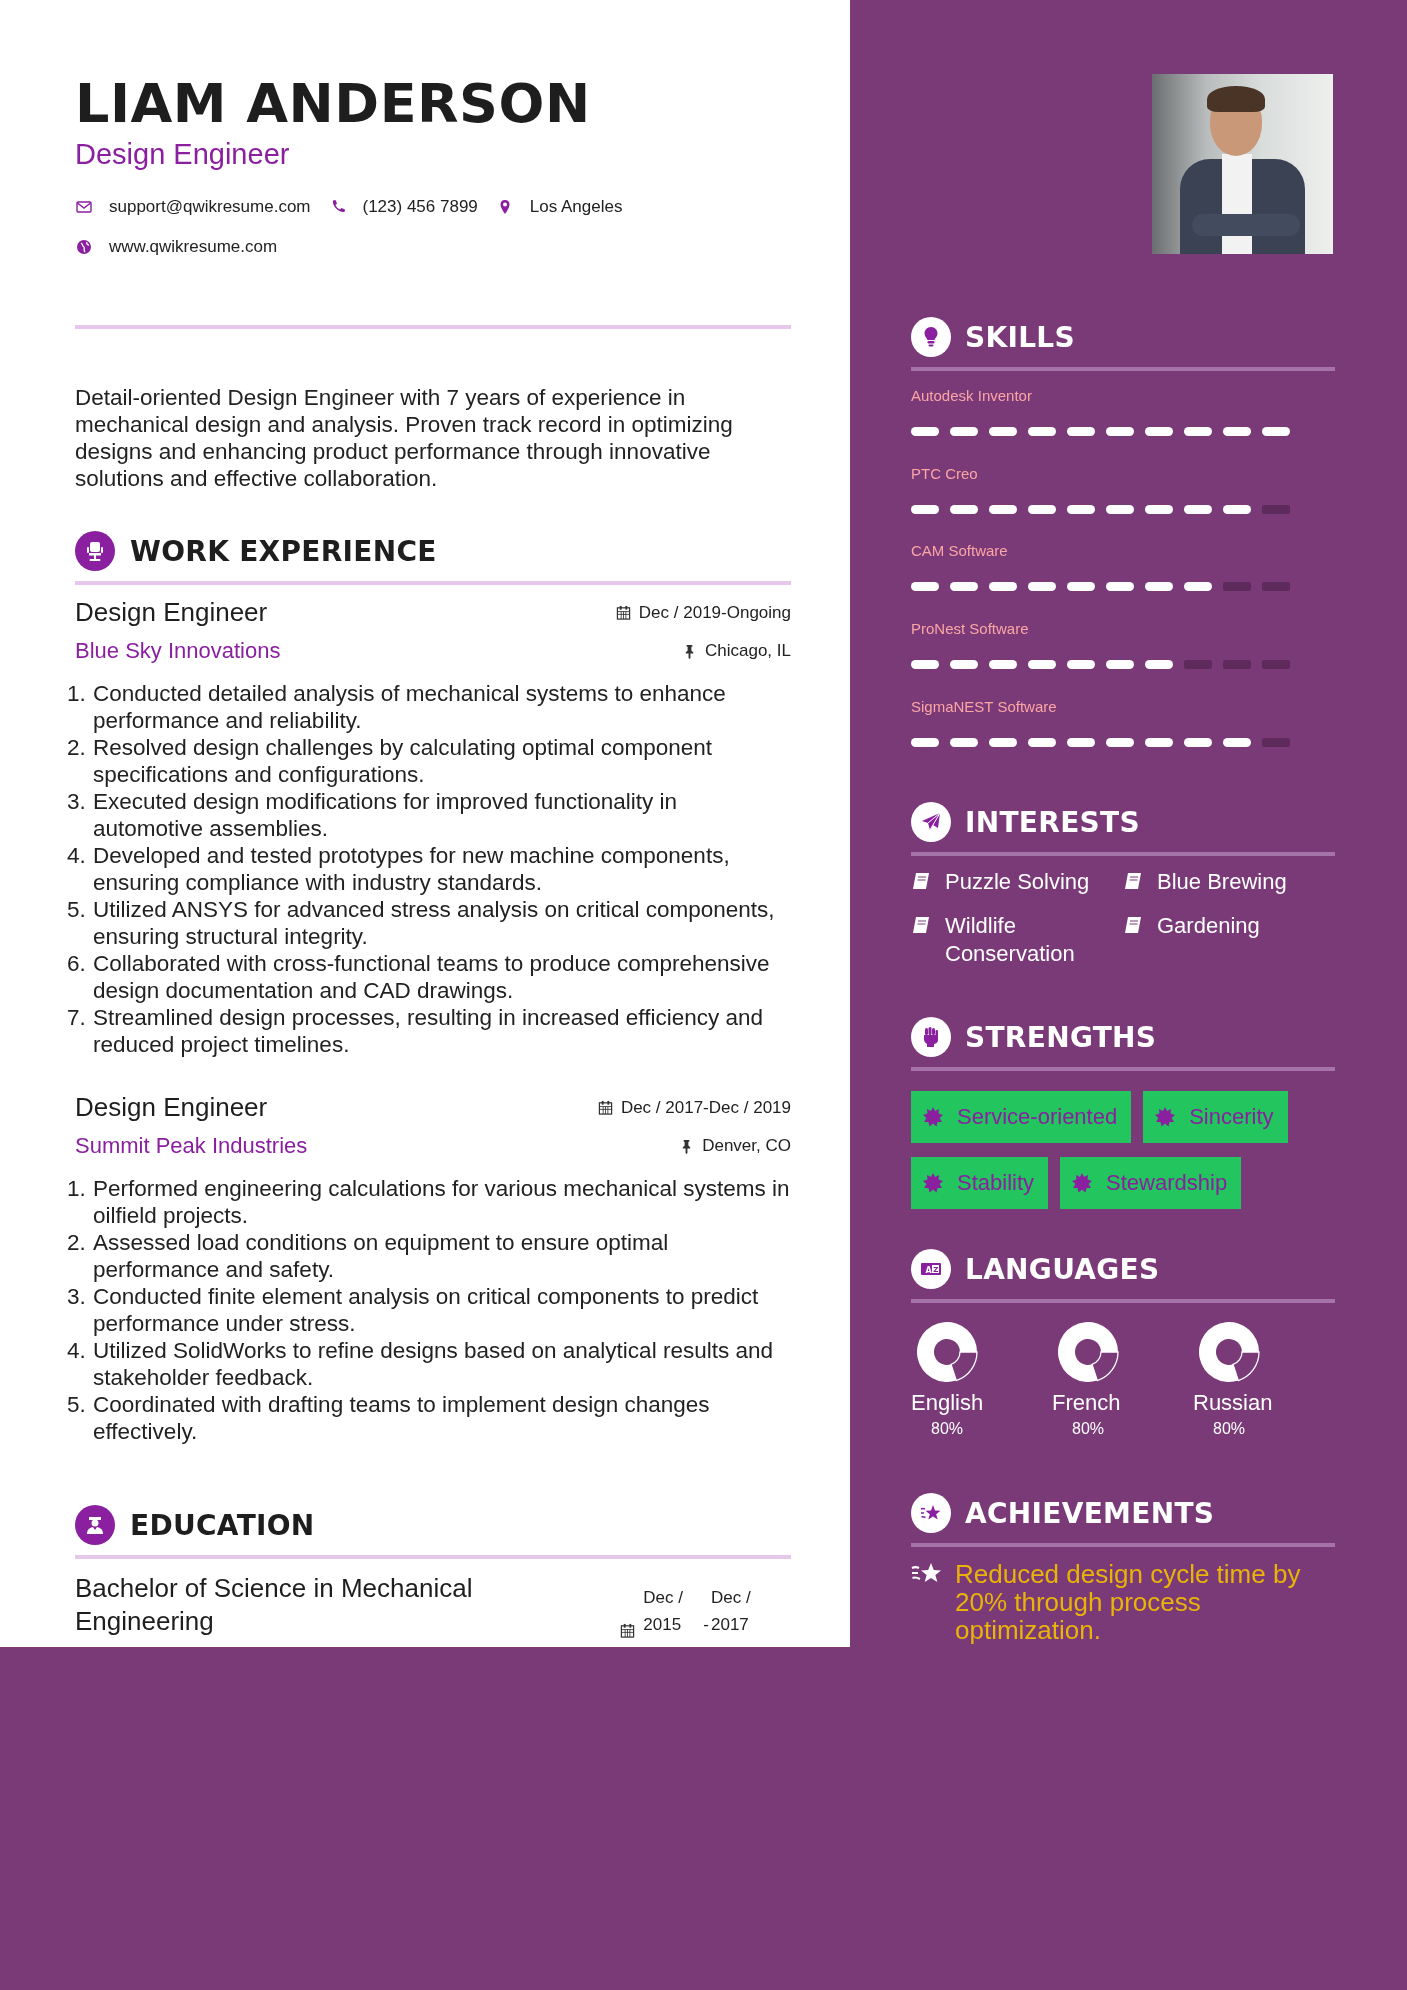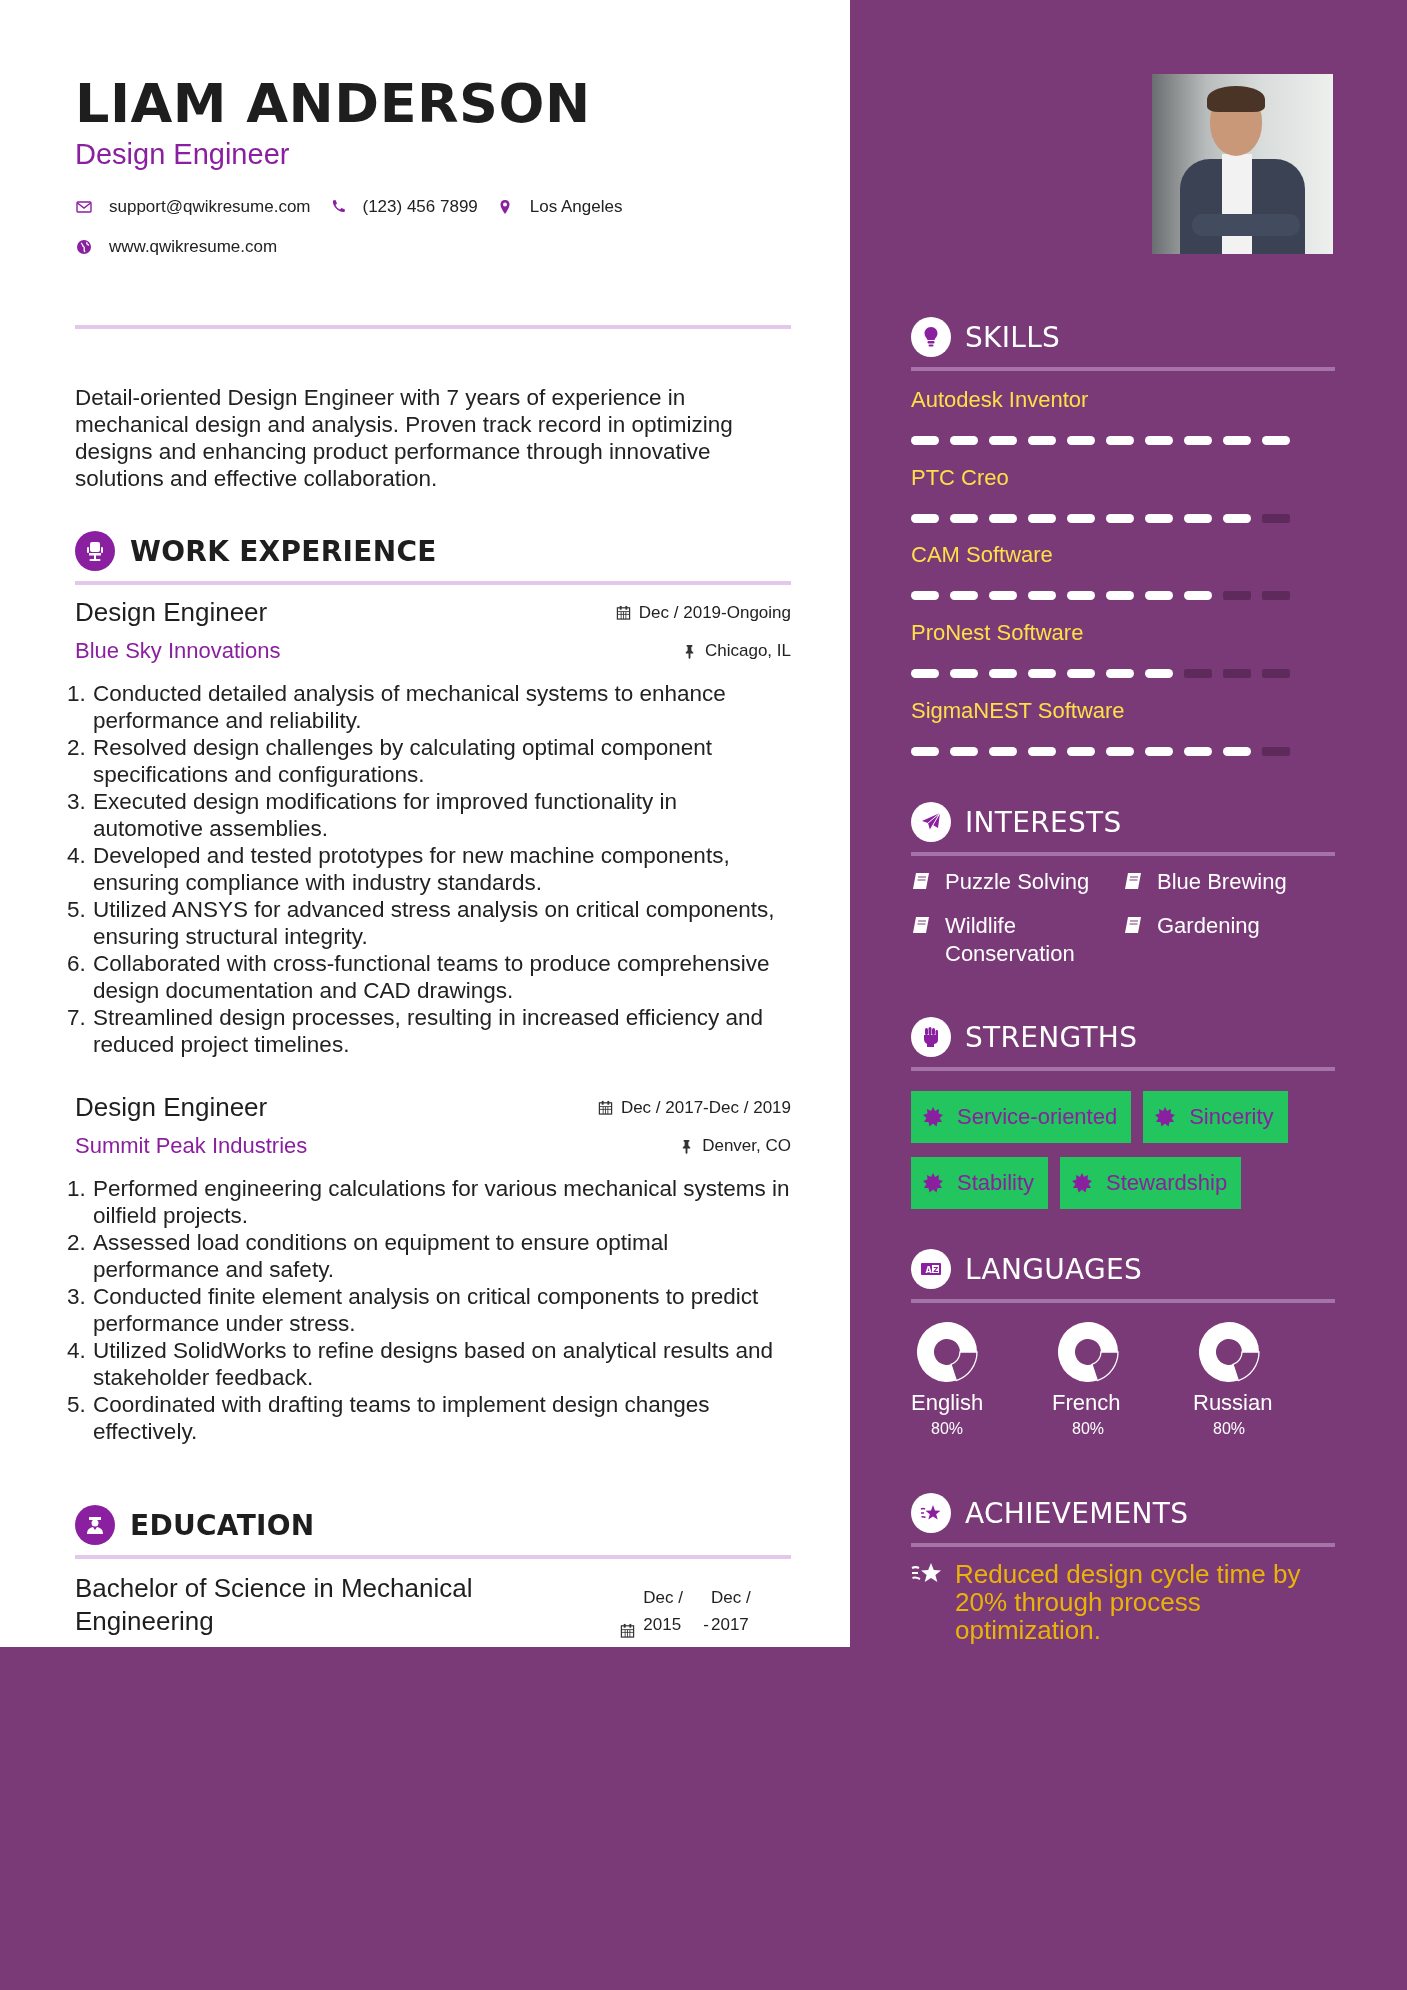--- a/index.html
+++ b/index.html
@@ -83,25 +83,25 @@
   .photo .suit-r { position:absolute; left:88px; top:85px; width:65px; height:100px; background:#3a4254; border-radius:0 30px 0 0; }
   .photo .arms { position:absolute; left:40px; top:140px; width:108px; height:22px; background:#434b5e; border-radius:10px; }
 
   .rsec { position:absolute; left:911px; width:424px; }
   .rsec .row { display:flex; align-items:center; height:42px; }
   .rsec .ico {
     width:40px; height:40px; border-radius:50%; background:#ffffff;
     display:flex; align-items:center; justify-content:center; margin-right:14px;
   }
   .rsec .ico svg { width:24px; height:24px; }
-  .rsec .title { font-family:"DejaVu Sans", sans-serif; font-weight:normal; font-size:28px; color:#ffffff; letter-spacing:0.3px; }
+  .rsec .title { font-family:"DejaVu Sans", sans-serif; font-weight:bold; font-size:28px; color:#ffffff; letter-spacing:0.3px; }
   .rsec .line { height:4px; background:#a673a8; margin-top:9px; }
 
   .skill { position:absolute; left:911px; width:420px; }
-  .skill .sn { font-size:22px; color:#fde047; }
+  .skill .sn { font-size:15px; color:#fca5a5; }
   .skill .bar { display:flex; margin-top:23px; }
   .skill .seg { width:28px; height:9px; border-radius:5px; margin-right:11px; background:#ffffff; }
   .skill .seg.off { background:#5e2a5c; border-radius:2px; }
 
   .interests { position:absolute; left:911px; top:868px; width:430px; display:grid; grid-template-columns:212px 218px; row-gap:16px; }
   .interest { display:flex; align-items:flex-start; font-size:22px; line-height:28px; color:#fff; }
   .interest svg { width:20px; height:20px; margin-right:14px; margin-top:3px; flex:none; }
 
   .strengths { position:absolute; left:911px; top:1091px; width:430px; display:flex; flex-wrap:wrap; gap:14px 12px; }
   .chip {

